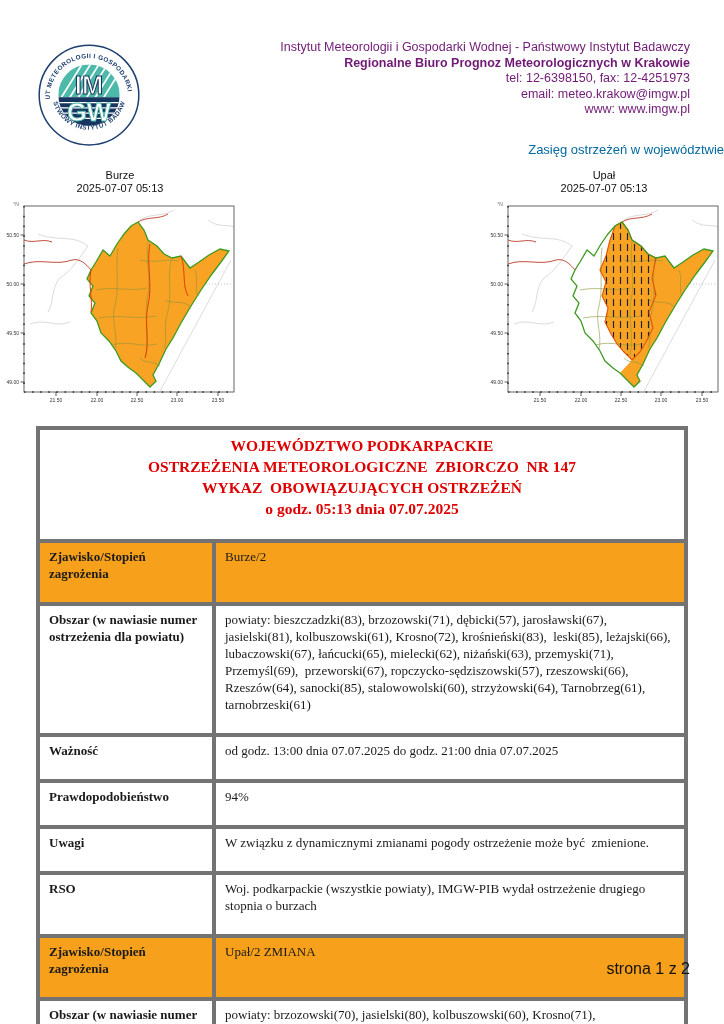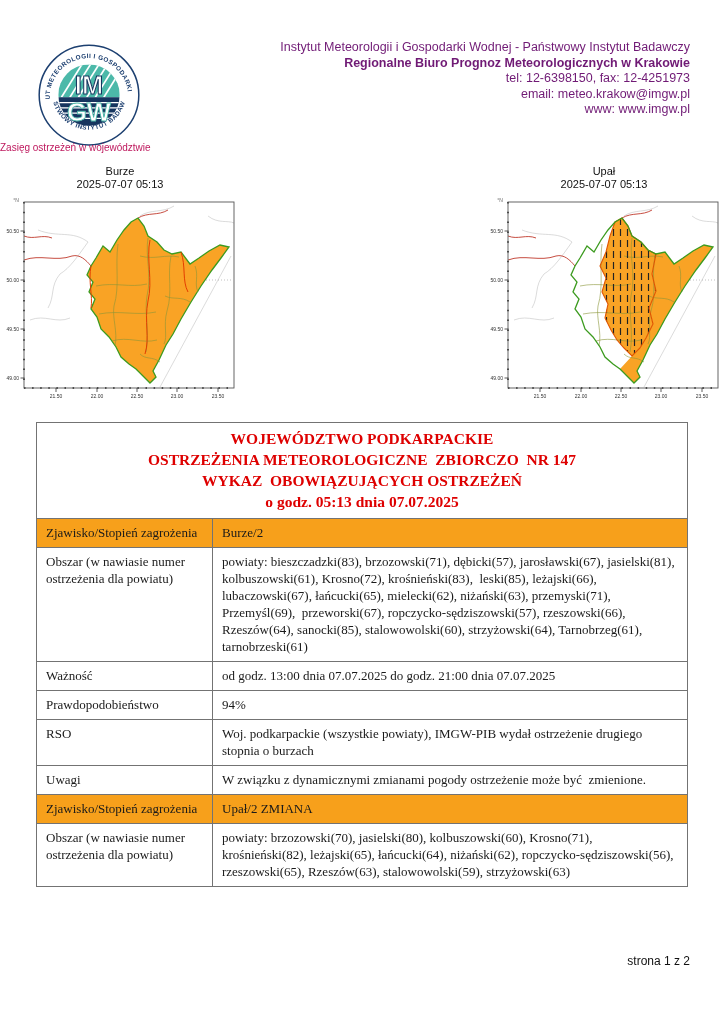--- a/index.html
+++ b/index.html
@@ -19,62 +19,62 @@
   .header-text {
     flex:1; text-align:right;
     font-family:"Liberation Sans", sans-serif;
     font-size:12.5px; line-height:15.5px;
     color:#701a75;
   }
   .header-text .bold { font-weight:bold; }
 
   
   .section-title {
-    margin-top:30px; text-align:left;
+    margin-top:30px; text-align:right;
     font-family:"Liberation Sans", sans-serif;
-    font-size:10px; color:#be185d;
+    font-size:13px; color:#0369a1;
   }
 
   
   .maps { display:flex; justify-content:space-between; gap:92px; margin-top:12px; }
   .map-figure { display:flex; flex-direction:column; align-items:center; }
   .map-caption {
     text-align:center; font-family:"Liberation Sans", sans-serif;
     font-size:11px; line-height:13px; color:#111; margin-bottom:5px;
   }
   .map-svg { display:block; }
 
   
   table.warning {
     margin:14px 36px 0 36px;
     width:652px;
     border-collapse:collapse;
     border:1.5px solid #3a3a3a;
     font-size:13px; line-height:17px;
   }
   table.warning td {
-    border:1px solid #737373;
-    padding:5px 9px 6px 9px;
+    border:4px solid #737373;
+    padding:5px 9px 20px 9px;
     vertical-align:top;
   }
   td.title-cell { text-align:center; padding:9px 6px 10px 6px; }
   .title-line {
     color:#de0000; font-weight:bold;
     font-size:15.5px; line-height:21px;
     white-space:pre-wrap;
   }
   tr.hl td { background:#f7a01b; }
-  td.lbl { width:176px; font-weight:normal; }
+  td.lbl { width:176px; font-weight:bold; }
   td.val { white-space:pre-wrap; }
 
   
   .footer {
-    position:absolute; right:34px; bottom:56px;
+    position:absolute; right:34px; bottom:46px;
     font-family:"Liberation Sans", sans-serif;
-    font-size:12px; color:#111;
+    font-size:16px; color:#111;
   }
 </style>
 </head>
 <body>
 
 <div class="page">
 
   <div class="header">
     <div class="logo-wrap">
       <svg class="map-svg" width="106" height="106" viewBox="0 0 100 100">
@@ -303,26 +303,26 @@
       </tr>
       <tr>
         <td class="lbl">Ważność</td>
         <td class="val">od godz. 13:00 dnia 07.07.2025 do godz. 21:00 dnia 07.07.2025</td>
       </tr>
       <tr>
         <td class="lbl">Prawdopodobieństwo</td>
         <td class="val">94%</td>
       </tr>
       <tr>
+        <td class="lbl">Uwagi</td>
+        <td class="val">W związku z dynamicznymi zmianami pogody ostrzeżenie może być  zmienione.</td>
+      </tr>
+      <tr>
         <td class="lbl">RSO</td>
         <td class="val">Woj. podkarpackie (wszystkie powiaty), IMGW-PIB wydał ostrzeżenie drugiego stopnia o burzach</td>
-      </tr>
-      <tr>
-        <td class="lbl">Uwagi</td>
-        <td class="val">W związku z dynamicznymi zmianami pogody ostrzeżenie może być  zmienione.</td>
       </tr>
       <tr class="hl">
         <td class="lbl">Zjawisko/Stopień zagrożenia</td>
         <td class="val">Upał/2 ZMIANA</td>
       </tr>
       <tr>
         <td class="lbl">Obszar (w nawiasie numer ostrzeżenia dla powiatu)</td>
         <td class="val">powiaty: brzozowski(70), jasielski(80), kolbuszowski(60), Krosno(71), krośnieński(82), leżajski(65), łańcucki(64), niżański(62), ropczycko-sędziszowski(56), rzeszowski(65), Rzeszów(63), stalowowolski(59), strzyżowski(63)</td>
       </tr>
     </tbody>

